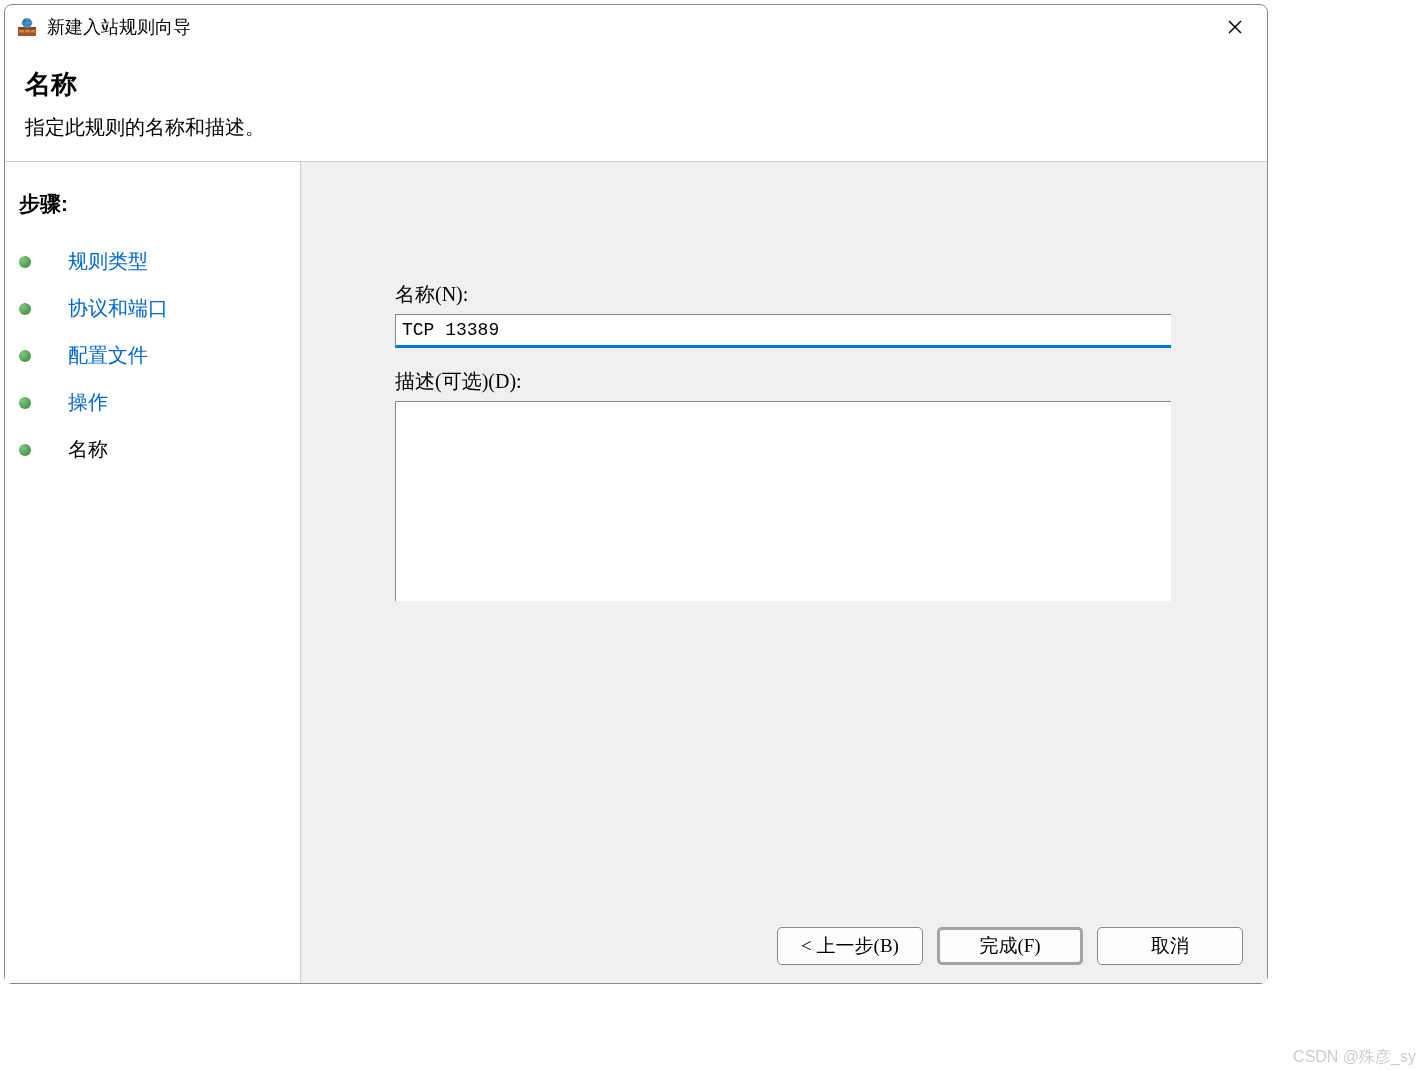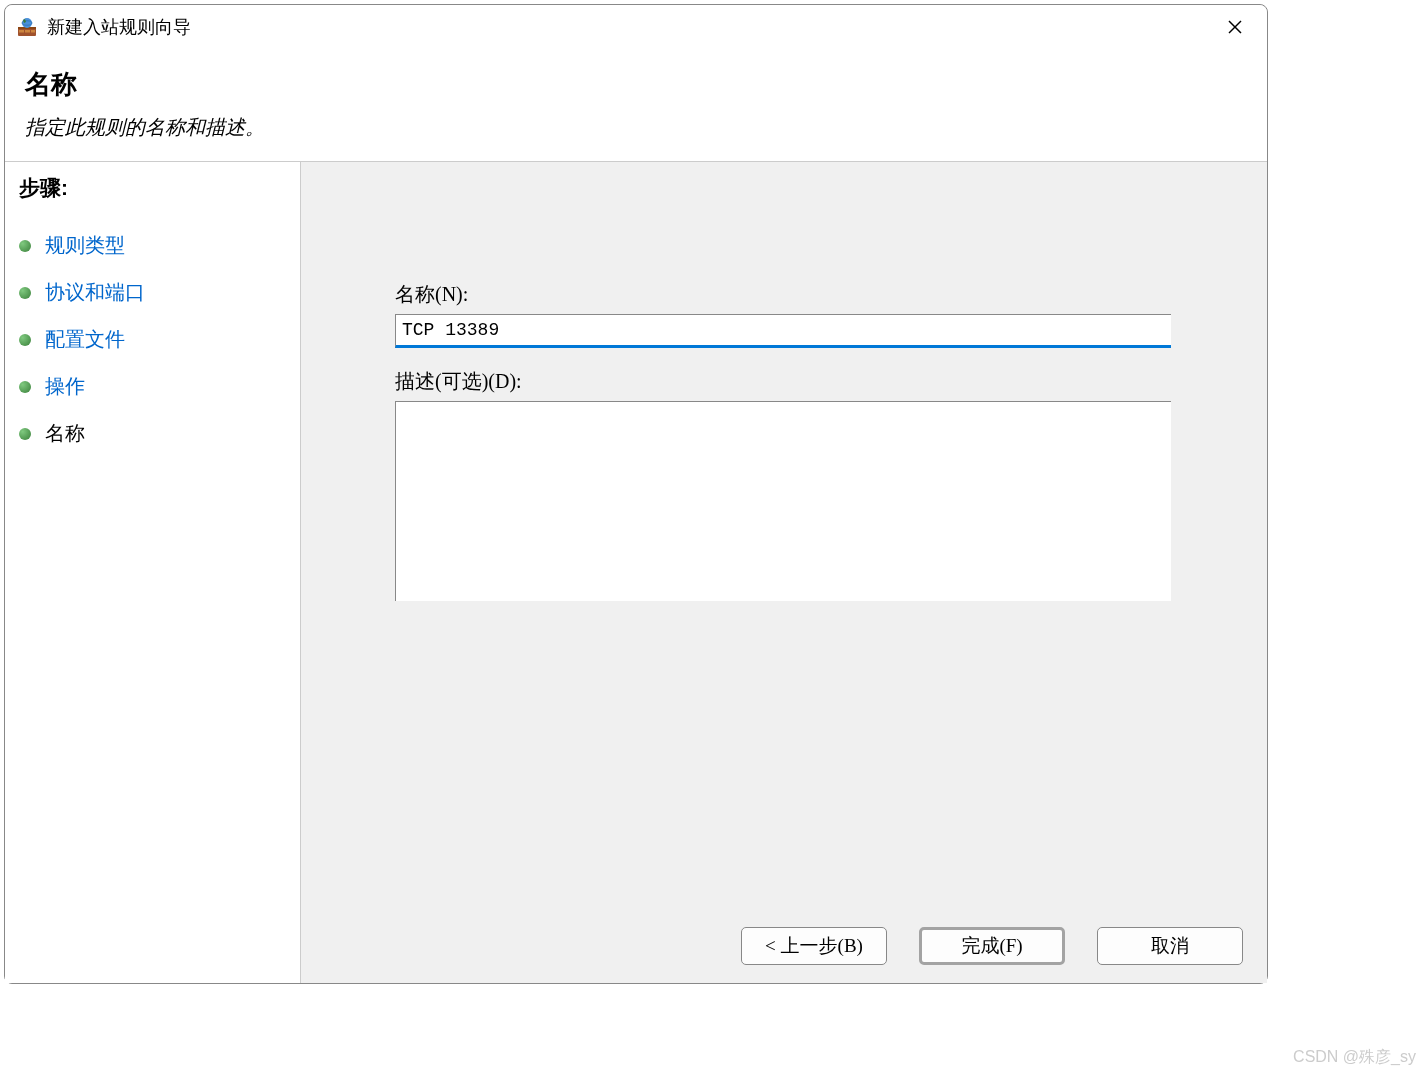--- a/index.html
+++ b/index.html
@@ -61,45 +61,46 @@
     }
     .header-title {
       font-size: 26px;
       font-weight: bold;
       color: #000;
       margin-bottom: 12px;
     }
     .header-subtitle {
       font-size: 20px;
       color: #000;
-      font-style: italic;
     }
     .body-section {
       display: flex;
       flex: 1;
       overflow: hidden;
     }
     .sidebar {
       width: 296px;
       background: #ffffff;
       border-right: 1px solid #ccc;
       padding: 12px 0 0 14px;
     }
     .steps-header {
       font-size: 21px;
       font-weight: bold;
       color: #000;
       margin-bottom: 20px;
+      margin-top: 16px;
     }
     .step-item {
       display: flex;
       align-items: center;
       padding: 10px 0;
       font-size: 20px;
       cursor: pointer;
+      gap: 23px;
     }
     .step-bullet {
       width: 12px;
       height: 12px;
       border-radius: 50%;
       background: radial-gradient(circle at 30% 30%, #7fc97f, #3a803a);
       margin-right: 14px;
       flex-shrink: 0;
     }
     .step-link {
@@ -150,21 +151,21 @@
       padding: 6px;
       outline: none;
       resize: none;
       font-family: inherit;
     }
     .button-bar {
       position: absolute;
       bottom: 18px;
       right: 24px;
       display: flex;
-      gap: 32px;
+      gap: 14px;
       margin-left: 36px;
     }
     .wizard-btn {
       width: 146px;
       height: 38px;
       border: 1px solid #888;
       background: #fdfdfd;
       border-radius: 5px;
       font-size: 19px;
       font-family: "SimSun", serif;

